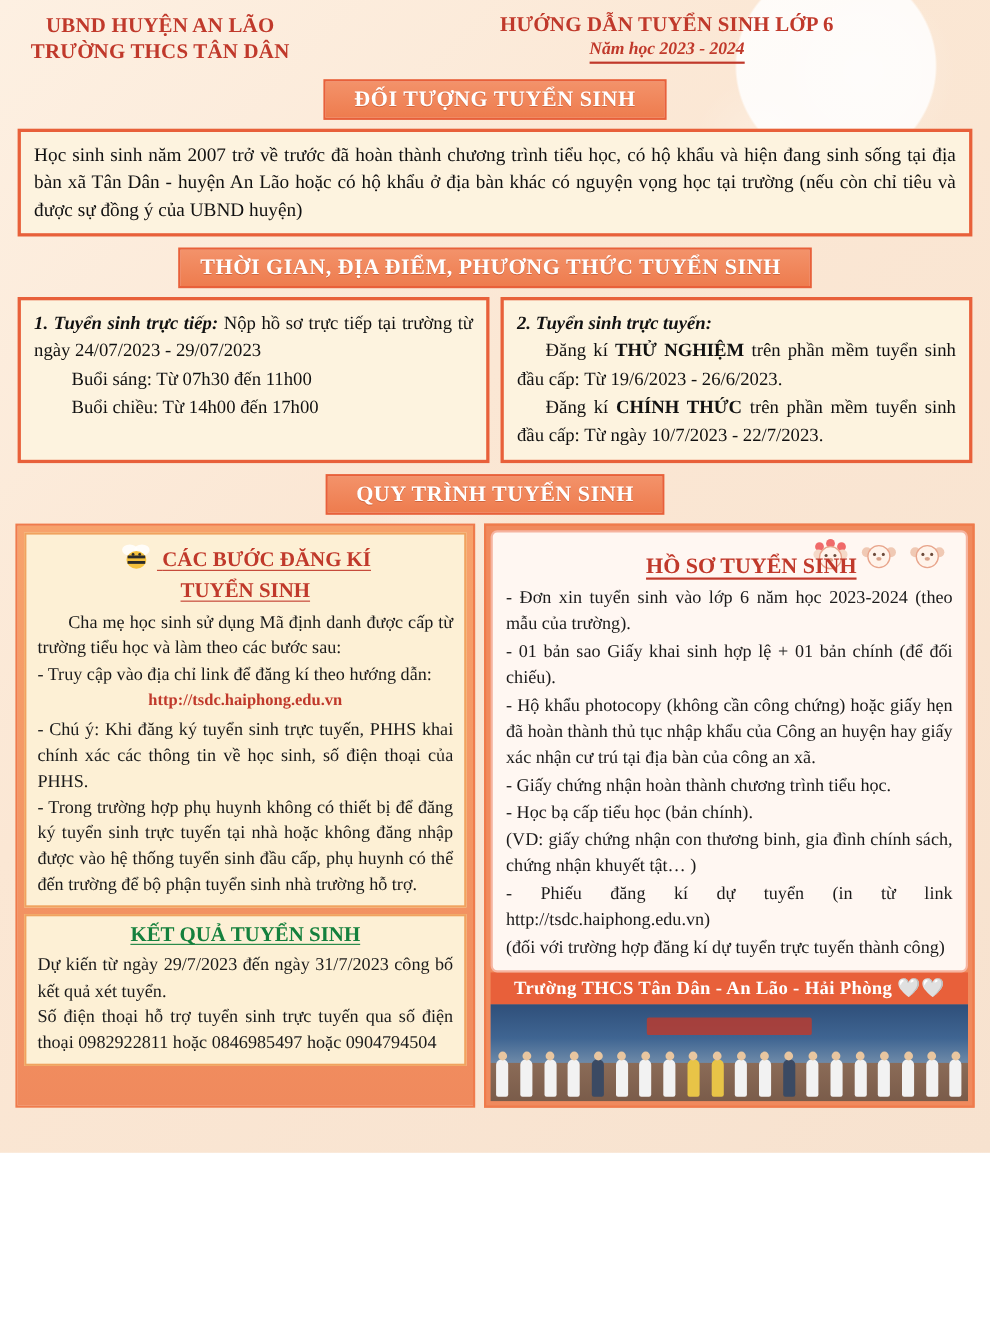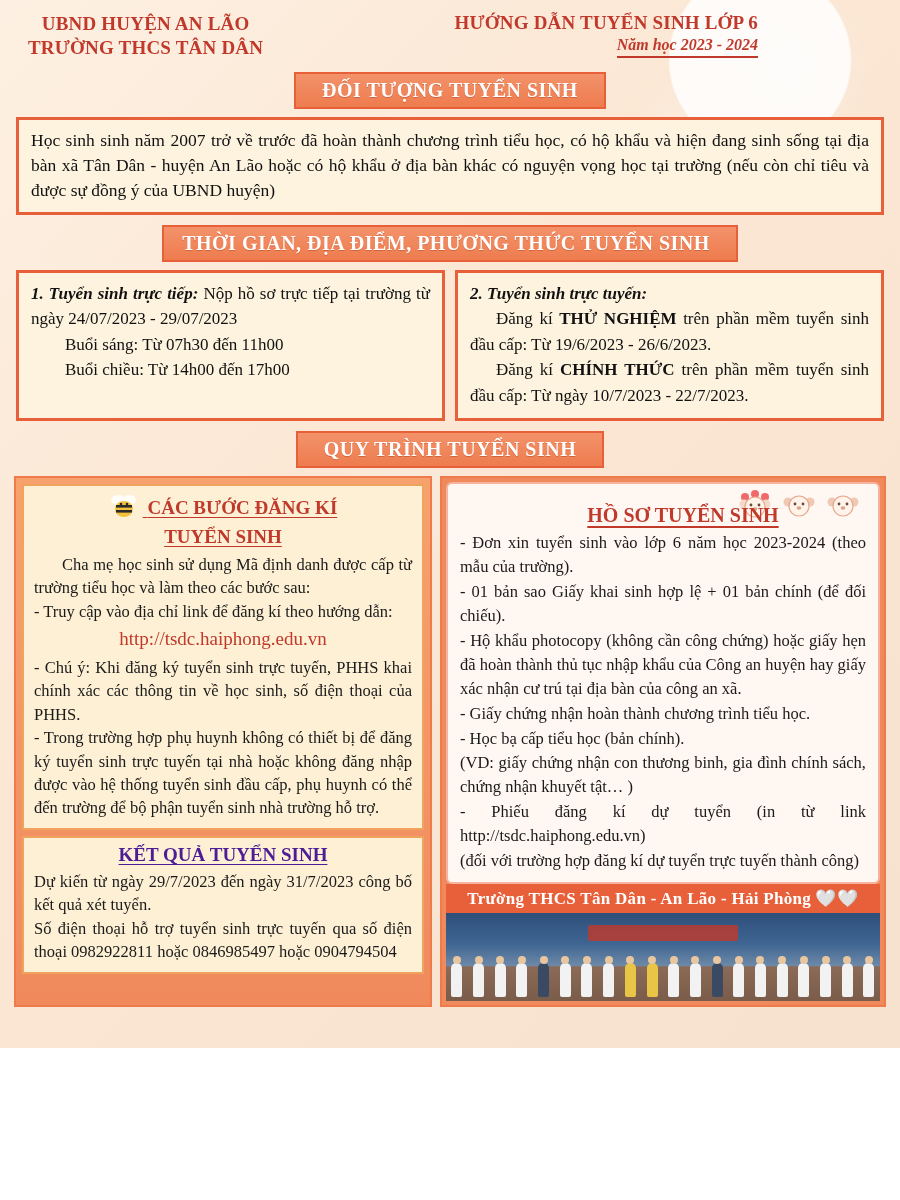--- a/index.html
+++ b/index.html
@@ -45,21 +45,21 @@
   }
   .header-left {
     text-align: center;
     color: #c0392b;
     font-weight: bold;
     font-size: 19px;
     line-height: 1.25;
     letter-spacing: .2px;
   }
   .header-right {
-    text-align: right;
+    text-align: center;
     color: #c0392b;
     font-weight: bold;
     margin-right: 120px;
   }
   .header-right .title-main { font-size: 19px; letter-spacing: .2px; }
   .header-right .title-sub {
     font-size: 16px;
     font-style: italic;
     margin-top: 2px;
     display: inline-block;
@@ -161,33 +161,33 @@
     font-size: 16.5px;
     line-height: 1.42;
     color: #1a1a1a;
     text-align: justify;
     margin: 4px 0 0 0;
   }
   .body-text .lead { text-indent: 28px; display: block; }
   .link-line {
     text-align: center;
     color: #c0392b;
-    font-weight: normal;
-    font-size: 19px;
+    font-weight: bold;
+    font-size: 15px;
     margin: 3px 0;
   }
   .result-box {
     margin-top: 6px;
     background: #fdf0d5;
     border: 2px solid #f0a35f;
     padding: 6px 10px 8px 10px;
   }
   .result-title {
     text-align: center;
-    color: #4c1d95;
+    color: #15803d;
     font-weight: bold;
     font-size: 19px;
     text-decoration: underline;
     text-underline-offset: 3px;
     margin-bottom: 4px;
   }
 
   .right-panel {
     flex: 1;
     display: flex;

